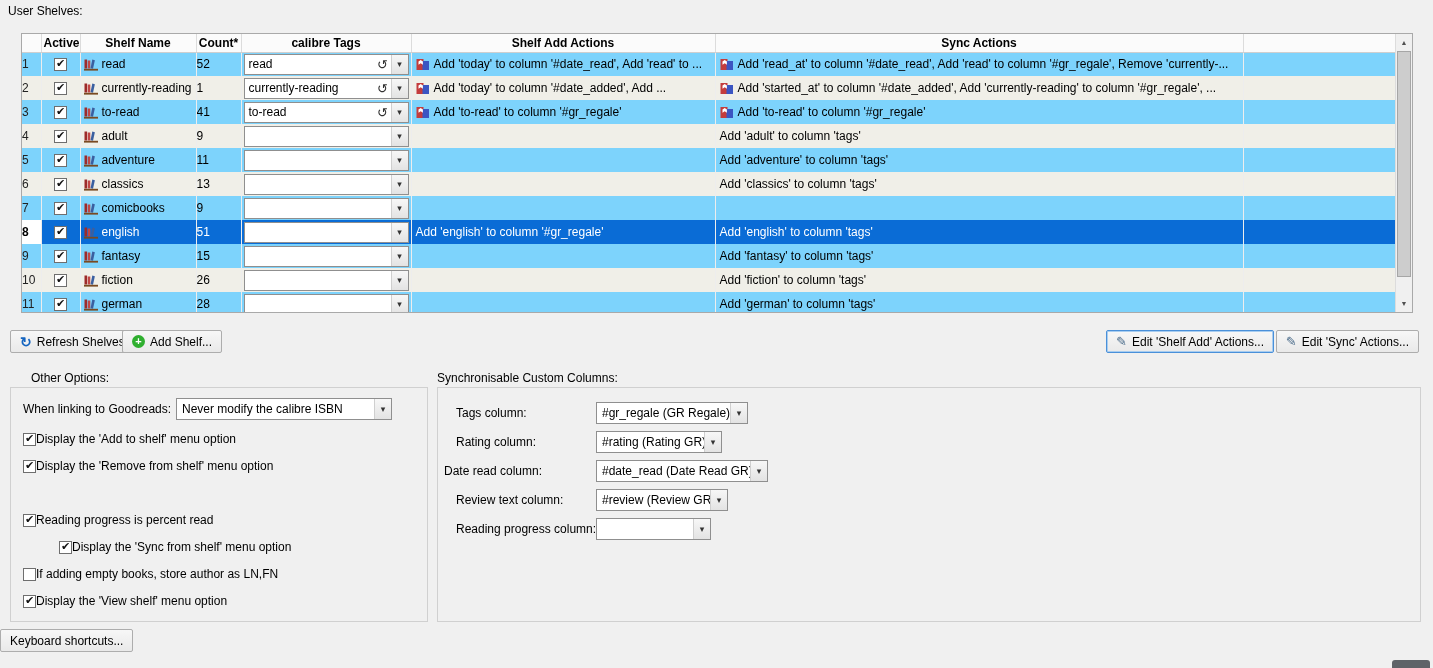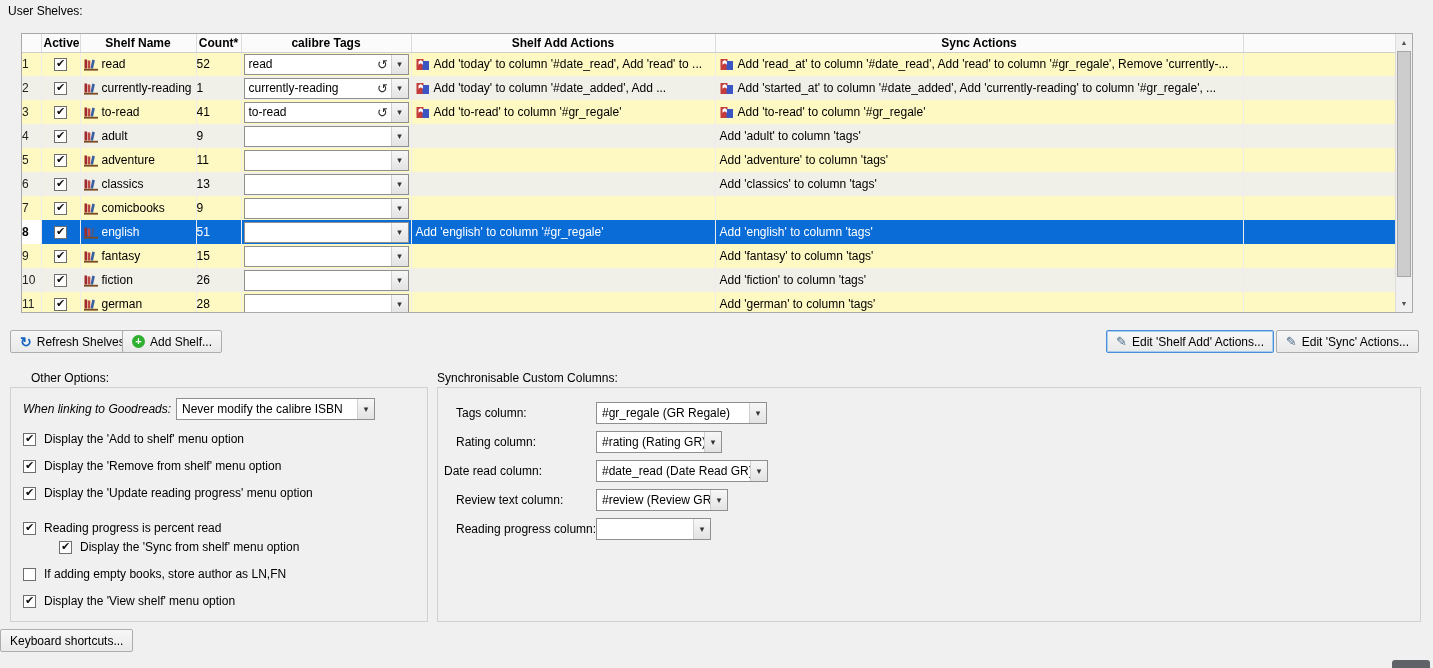--- a/index.html
+++ b/index.html
@@ -7,21 +7,21 @@
   body {
     width:1433px; height:668px; position:relative; overflow:hidden;
     background:#f0f0f0; color:#000;
     font-family:"Liberation Sans", sans-serif; font-size:12px;
   }
   .sec-label { position:absolute; white-space:nowrap; }
 
   
   #table-wrap {
     position:absolute; left:21px; top:33px; width:1392px; height:280px;
-    border:1px solid #a9a9a9; background:#fef9c3; overflow:hidden;
+    border:1px solid #a9a9a9; background:#7dd3fc; overflow:hidden;
   }
   #shelves-table { border-collapse:collapse; table-layout:fixed; width:1375px; }
   #shelves-table th {
     height:18px; font-weight:bold; font-size:12px; text-align:center;
     background:#fbfbfb; border-right:1px solid #dcdcdc; border-bottom:1px solid #cfcfcf;
     padding:0 2px; white-space:nowrap; overflow:hidden;
   }
   #shelves-table td {
     height:24px; padding:0; border-right:1px solid #ededed;
     white-space:nowrap; overflow:hidden; vertical-align:middle; font-size:12px;
@@ -89,21 +89,21 @@
   .icon-edit { color:#4a6b8a; font-size:13px; line-height:1; }
 
   
   .frame { position:absolute; border:1px solid #d0d0d0; background:#f0f0f0; }
   .inline-label { position:absolute; white-space:nowrap; }
   .combo {
     position:absolute; height:22px; display:flex; align-items:center;
     border:1px solid #8f8f8f; background:#fff;
   }
   .combo .txt { flex:1; padding:0 5px; overflow:hidden; white-space:nowrap; }
-  .check-row { position:absolute; display:flex; align-items:center; gap:8px; white-space:nowrap;justify-content:flex-end; }
+  .check-row { position:absolute; display:flex; align-items:center; gap:0; white-space:nowrap;justify-content:flex-end; }
 
   .partial {
     position:absolute; right:3px; bottom:0; width:38px; height:8px;
     background:#5f6368; border-radius:3px 3px 0 0;
   }
 </style>
 </head>
 <body>
 
 <div class="sec-label" style="left:8px; top:4px;">User Shelves:</div>
@@ -584,59 +584,55 @@
   <span class="icon-edit">✎</span>
   <span>Edit 'Shelf Add' Actions...</span>
 </button>
 <button class="btn" style="right:14px; top:330px;">
   <span class="icon-edit">✎</span>
   <span>Edit 'Sync' Actions...</span>
 </button>
 
 <div class="sec-label" style="left:3px; top:371px;margin-left:28px;">Other Options:</div>
 <div class="frame" style="left:10px; top:387px; width:418px; height:235px;">
-  <span class="inline-label" style="left:12px; top:14px;font-style:italic;">When linking to Goodreads:</span>
-  <div class="combo" style="left:165px; top:10px; width:199px;">
+  <span class="inline-label" style="left:12px; top:14px;">When linking to Goodreads:</span>
+  <div class="combo" style="left:165px; top:10px; width:216px;">
     <span class="txt">Never modify the calibre ISBN</span>
     <span class="arrow">▾</span>
   </div>
   <label class="check-row" style="left:12px; top:44px;">
     <span class="cb checked"></span>
     <span>Display the 'Add to shelf' menu option</span>
   </label>
   <label class="check-row" style="left:12px; top:71px;">
     <span class="cb checked"></span>
     <span>Display the 'Remove from shelf' menu option</span>
   </label>
-  <label class="check-row" style="left:12px; top:98px;">
-    <span class="cb checked"></span>
-    <span>Display the 'Update reading progress' menu option</span>
-  </label>
-  <label class="check-row" style="left:12px; top:125px;margin-top:8px;">
+  <label class="check-row" style="left:12px; top:125px;">
     <span class="cb checked"></span>
     <span>Reading progress is percent read</span>
   </label>
   <label class="check-row" style="left:12px; top:152px;padding-left:36px;">
     <span class="cb checked"></span>
     <span>Display the 'Sync from shelf' menu option</span>
   </label>
   <label class="check-row" style="left:12px; top:179px;">
     <span class="cb"></span>
     <span>If adding empty books, store author as LN,FN</span>
   </label>
   <label class="check-row" style="left:12px; top:206px;">
     <span class="cb checked"></span>
     <span>Display the 'View shelf' menu option</span>
   </label>
 </div>
 
 <div class="sec-label" style="left:437px; top:371px;">Synchronisable Custom Columns:</div>
 <div class="frame" style="left:437px; top:387px; width:984px; height:235px;">
   <span class="inline-label" style="left:18px; top:18px;">Tags column:</span>
-  <div class="combo" style="left:158px; top:14px; width:171px;">
+  <div class="combo" style="left:158px; top:14px; width:152px;">
     <span class="txt">#gr_regale (GR Regale)</span>
     <span class="arrow">▾</span>
   </div>
   <span class="inline-label" style="left:18px; top:47px;">Rating column:</span>
   <div class="combo" style="left:158px; top:43px; width:126px;">
     <span class="txt">#rating (Rating GR)</span>
     <span class="arrow">▾</span>
   </div>
   <span class="inline-label" style="left:6px; top:76px;">Date read column:</span>
   <div class="combo" style="left:158px; top:72px; width:172px;">

